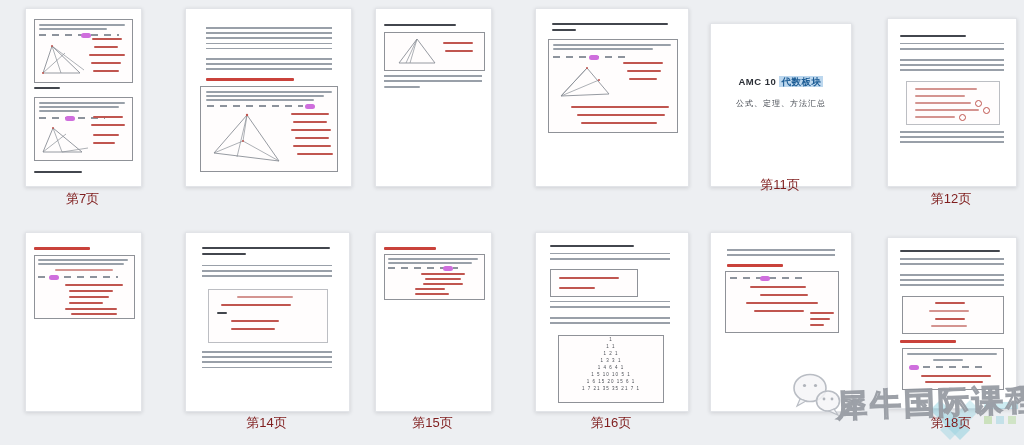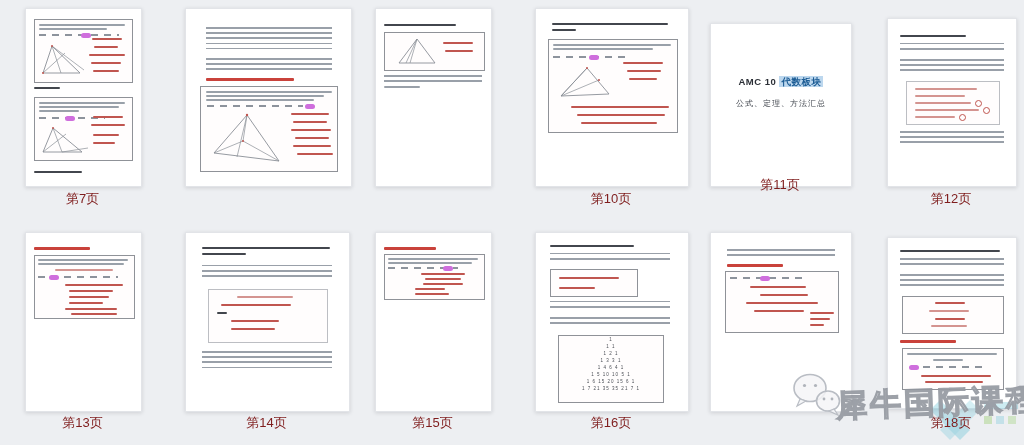--- a/index.html
+++ b/index.html
@@ -268,24 +268,22 @@
       <div class="ln" style="left:4px;top:4px;width:90px"></div>
       <div class="ln" style="left:30px;top:10px;width:30px"></div>
       <div class="chip" style="left:6px;top:16px"></div>
       <div class="dash" style="left:20px;top:17px;width:60px"></div>
       <div class="ln r" style="left:18px;top:26px;width:70px"></div>
       <div class="ln r" style="left:22px;top:32px;width:58px"></div>
     </div>
   </div>
 
   <div class="lbl" style="left:25px;top:190px;width:115px">第7页</div>
-  <div class="lbl" style="left:535px;top:190px;width:152px">第10页</div>
   <div class="lbl" style="left:710px;top:176px;width:140px">第11页</div>
   <div class="lbl" style="left:887px;top:190px;width:128px">第12页</div>
-  <div class="lbl" style="left:25px;top:414px;width:115px">第13页</div>
   <div class="lbl" style="left:185px;top:414px;width:163px">第14页</div>
   <div class="lbl" style="left:375px;top:414px;width:115px">第15页</div>
   <div class="lbl" style="left:535px;top:414px;width:152px">第16页</div>
   <div class="lbl" style="left:887px;top:414px;width:128px">第18页</div>
 
   <svg class="brand" width="96" height="58" viewBox="0 0 96 58">
     <path d="M14 14 L44 44 L34 54 L4 24 Z" fill="#49b8cf" opacity="0.6"></path>
     <path d="M44 14 L14 44 L24 54 L54 24 Z" fill="#49b8cf" opacity="0.45"></path>
     <rect x="58" y="16" width="34" height="7" fill="#49b8cf" opacity="0.55"></rect>
     <rect x="58" y="30" width="8" height="8" fill="#7cc142" opacity="0.6"></rect>

